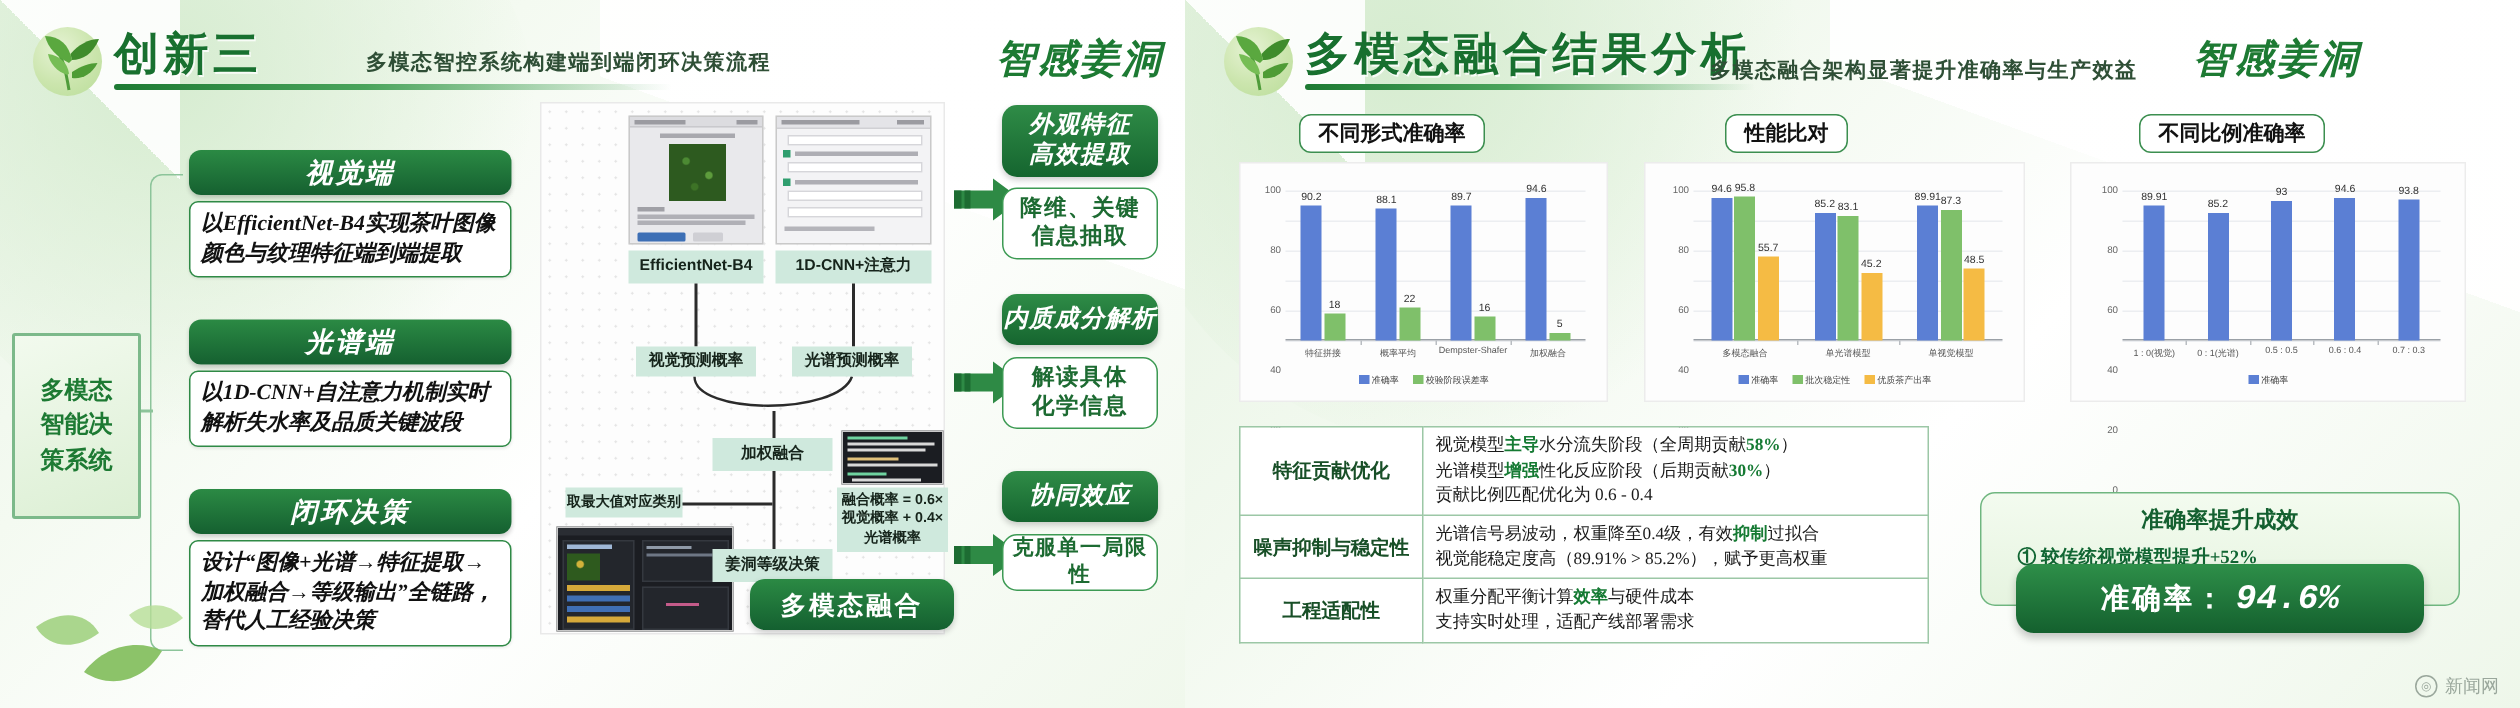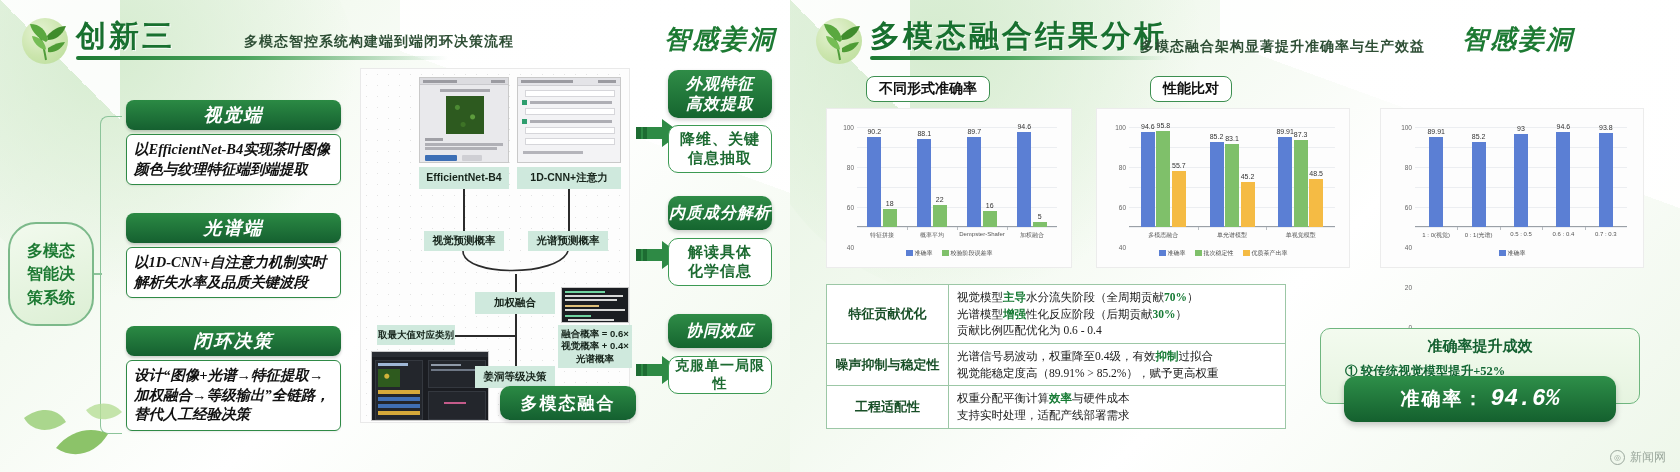--- a/index.html
+++ b/index.html
@@ -51,22 +51,22 @@
     background: linear-gradient(90deg,#1d7a33 0%,#4aa45c 45%,rgba(90,170,100,0) 100%); }
   .hdr-sub { position:absolute; font-size:14px; color:#2f4f36; font-weight:bold;
     font-family:"Liberation Serif","DejaVu Serif",serif; letter-spacing:1px; }
   .brand {
     position:absolute; top:22px; font-size:26px; font-weight:bold; color:#1d7a33;
     font-family:"Liberation Serif","DejaVu Serif",serif; font-style:italic; letter-spacing:2px;margin-left:12px;
   }
 
   
   .root-node {
-    position:absolute; left:8px; top:222px; width:86px; height:104px;
-    border:2px solid #7cb98a; border-radius:28px;
+    position:absolute; left:8px; top:222px; width:86px; height:124px;
+    border:2px solid #7cb98a; border-radius:2px;
     background: linear-gradient(160deg,#f2faee,#dcefd4);
     display:flex; align-items:center; justify-content:center; text-align:center;
     font-size:16px; font-weight:bold; color:#1d7a33; line-height:1.45;
     font-family:"Liberation Serif","DejaVu Serif",serif;
   }
   .brace {
     position:absolute; left:100px; top:116px; width:22px; height:318px;
     border-left:1.6px solid #8cc49a; border-top:1.6px solid #8cc49a; border-bottom:1.6px solid #8cc49a;
     border-radius:8px 0 0 8px;
   }
@@ -483,20 +483,21 @@
           <div class="blab" style="left: 187.167px; top: 42.5px;">48.5</div>
           <div class="xlab" style="left: 171.667px; top: 104px;">单视觉模型</div>
         </div>
       <div class="legend" id="legend2" style="left:0; right:0; top:140px;">
           <span><i style="background: rgb(91, 127, 212);"></i>准确率</span>
           <span><i style="background: rgb(127, 192, 106);"></i>批次稳定性</span>
           <span><i style="background: rgb(245, 187, 68);"></i>优质茶产出率</span>
         </div>
     </div>
 
+    <div class="ch-title" style="left:636px; top:76px;">不同比例准确率</div>
     <div class="ch-card" style="left:590px; top:108px; width:264px; height:160px;">
       <div class="plot" id="plot3" style="left:34px; top:18px; width:212px; height:100px;">
           <div class="gl" style="top: 100px;">
             <div class="yt" style="top: 100px;">0</div>
           </div>
           <div class="gl" style="top: 80px;">
             <div class="yt" style="top: 80px;">20</div>
           </div>
           <div class="gl" style="top: 60px;">
             <div class="yt" style="top: 60px;">40</div>
@@ -534,21 +535,21 @@
       <div class="legend" id="legend3" style="left:0; right:0; top:140px;">
           <span><i style="background: rgb(91, 127, 212);"></i>准确率</span>
         </div>
     </div>
 
     <table class="ftab" style="left:36px; top:284px; width:460px;">
       <tbody>
           <tr>
         <td class="k">特征贡献优化</td>
         <td class="v">
-          视觉模型<span class="hl">主导</span>水分流失阶段（全周期贡献<span class="hl">70%</span>）<br>
+          视觉模型<span class="hl">主导</span>水分流失阶段（全周期贡献<span class="hl">58%</span>）<br>
           光谱模型<span class="hl">增强</span>性化反应阶段（后期贡献<span class="hl">30%</span>）<br>
           贡献比例匹配优化为 0.6 - 0.4
         </td>
       </tr>
       <tr>
         <td class="k">噪声抑制与稳定性</td>
         <td class="v">
           光谱信号易波动，权重降至0.4级，有效<span class="hl">抑制</span>过拟合<br>
           视觉能稳定度高（89.91% &gt; 85.2%），赋予更高权重
         </td>

